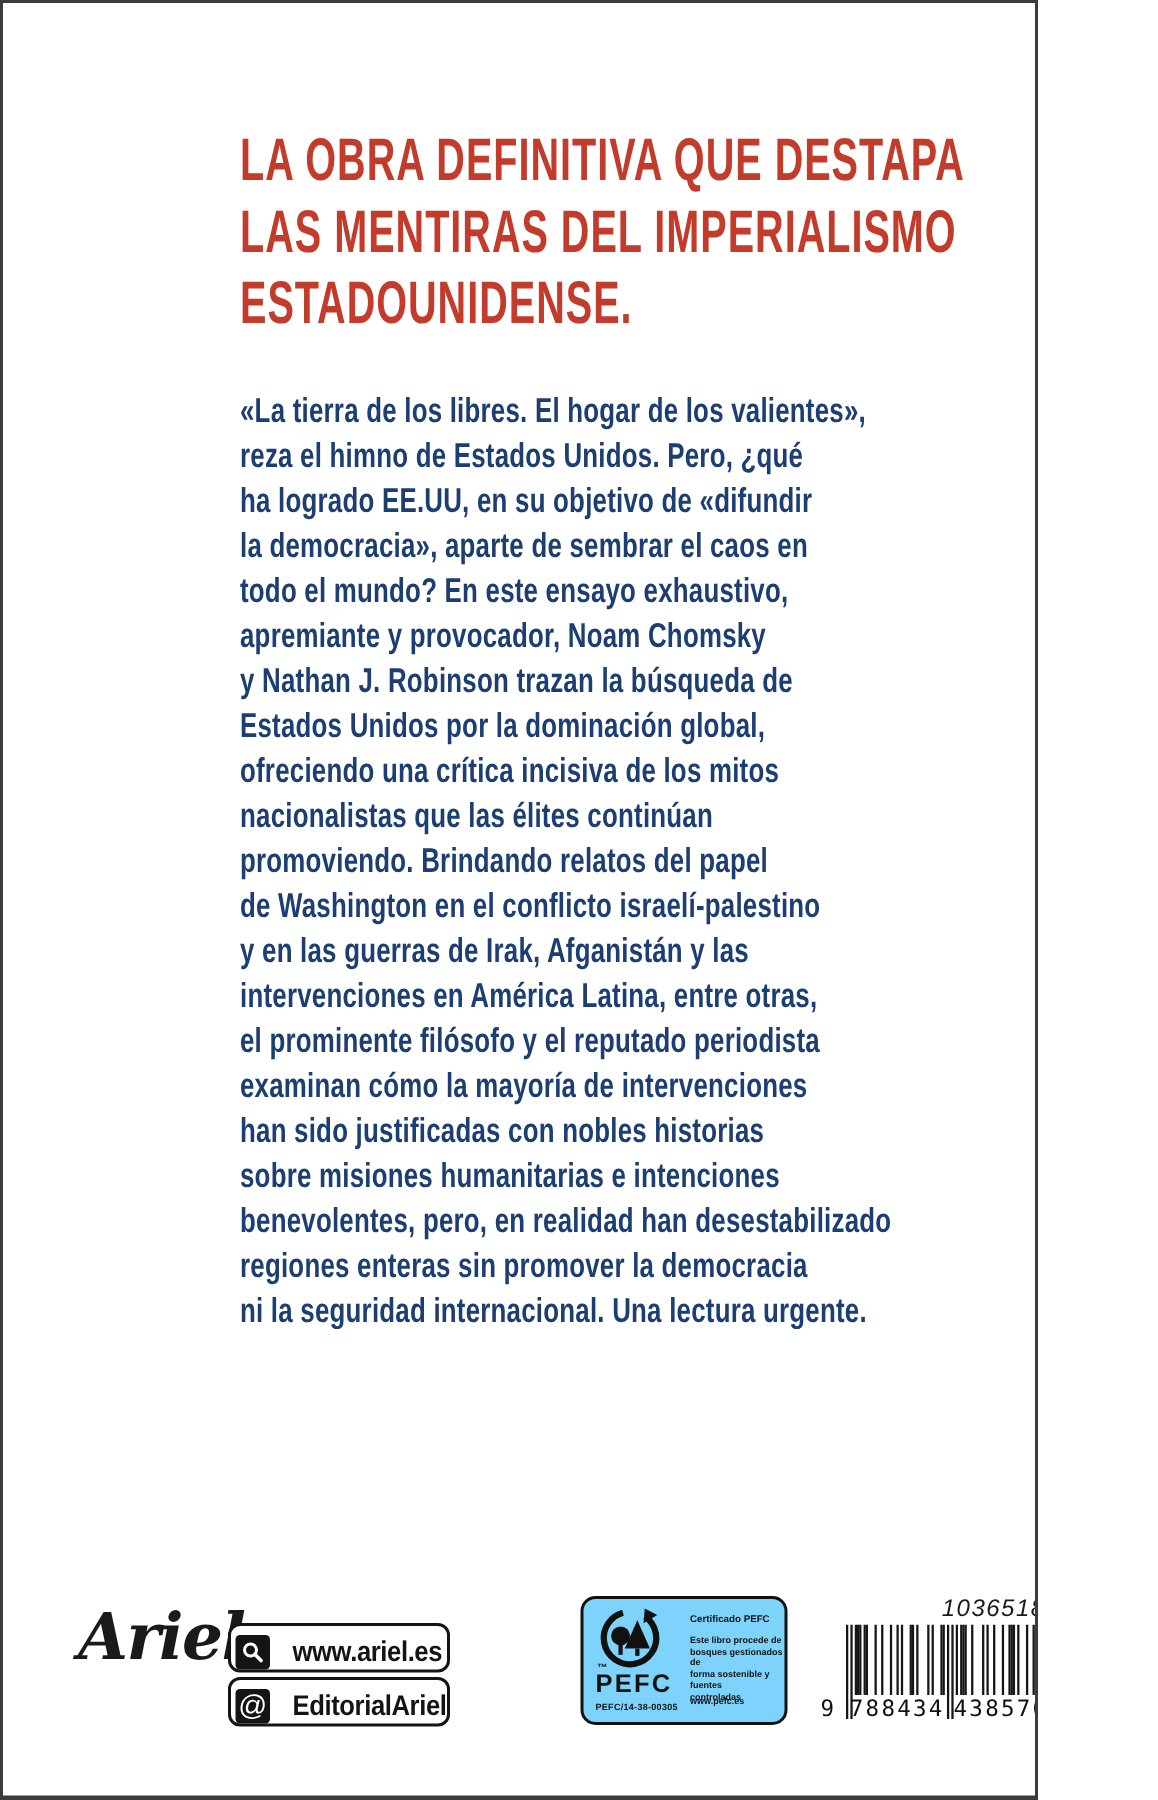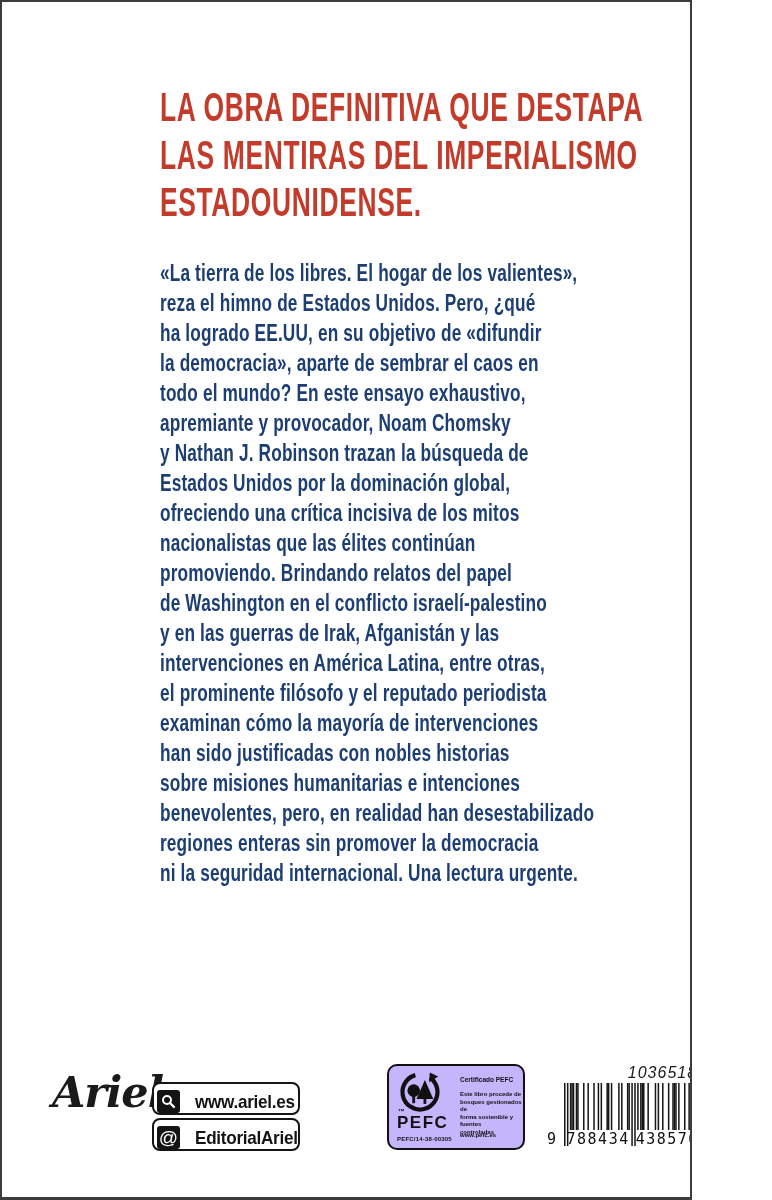--- a/index.html
+++ b/index.html
@@ -39,21 +39,21 @@
     color:#fff;display:flex;align-items:center;justify-content:center;
   }
   .icon-sq.at{font-size:19px;font-weight:400;line-height:1;}
   .link-label{
     font-weight:700;font-size:19px;color:#141414;letter-spacing:-0.3px;
     transform:scaleX(0.9);transform-origin:0 50%;white-space:nowrap;
   }
   
   .pefc-box{
     position:absolute;left:385px;top:1062px;width:138px;height:86px;box-sizing:border-box;
-    border:2.5px solid #111;border-radius:10px;background:#c4b5fd;color:#111;
+    border:2.5px solid #111;border-radius:10px;background:#7dd3fc;color:#111;
   }
   .pefc-box *{position:absolute;}
   .pefc-logo-svg{left:9px;top:5px;width:44px;height:42px;}
   .pefc-word{left:8px;top:47px;font-weight:700;font-size:17px;letter-spacing:1.5px;position:absolute;}
   .pefc-word sup{font-size:7px;position:relative;top:-7px;left:1px;}
   .pefc-license{left:8px;top:70px;font-weight:700;font-size:6px;letter-spacing:0.2px;}
   .pefc-title{left:71px;top:10px;font-weight:700;font-size:6.5px;}
   .pefc-para{left:71px;top:25px;font-weight:700;font-size:6px;line-height:7.5px;}
   .pefc-para div{position:static;}
   .pefc-url{left:71px;top:66px;font-weight:700;font-size:6px;}

